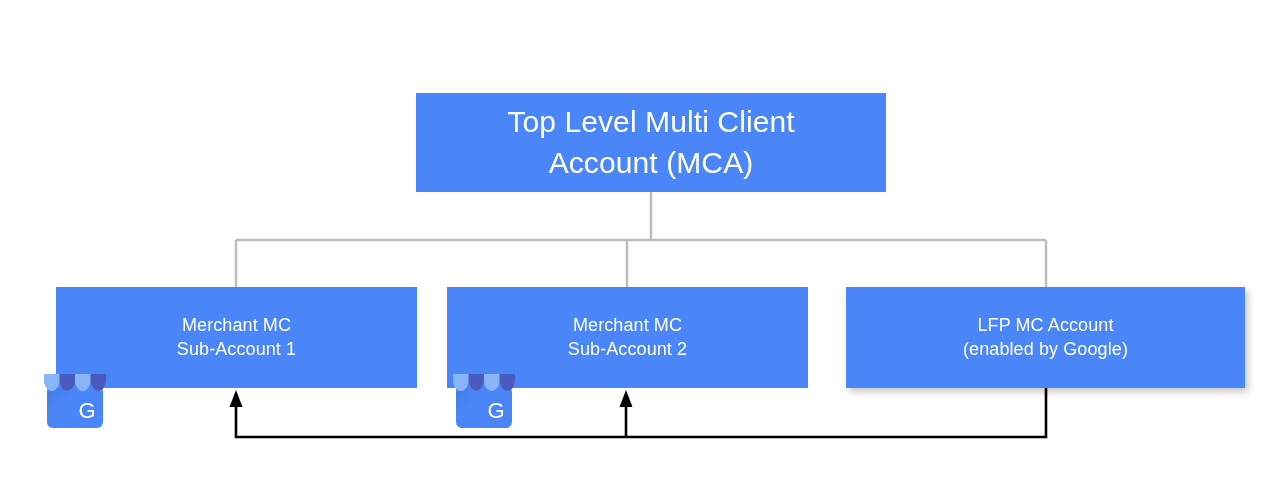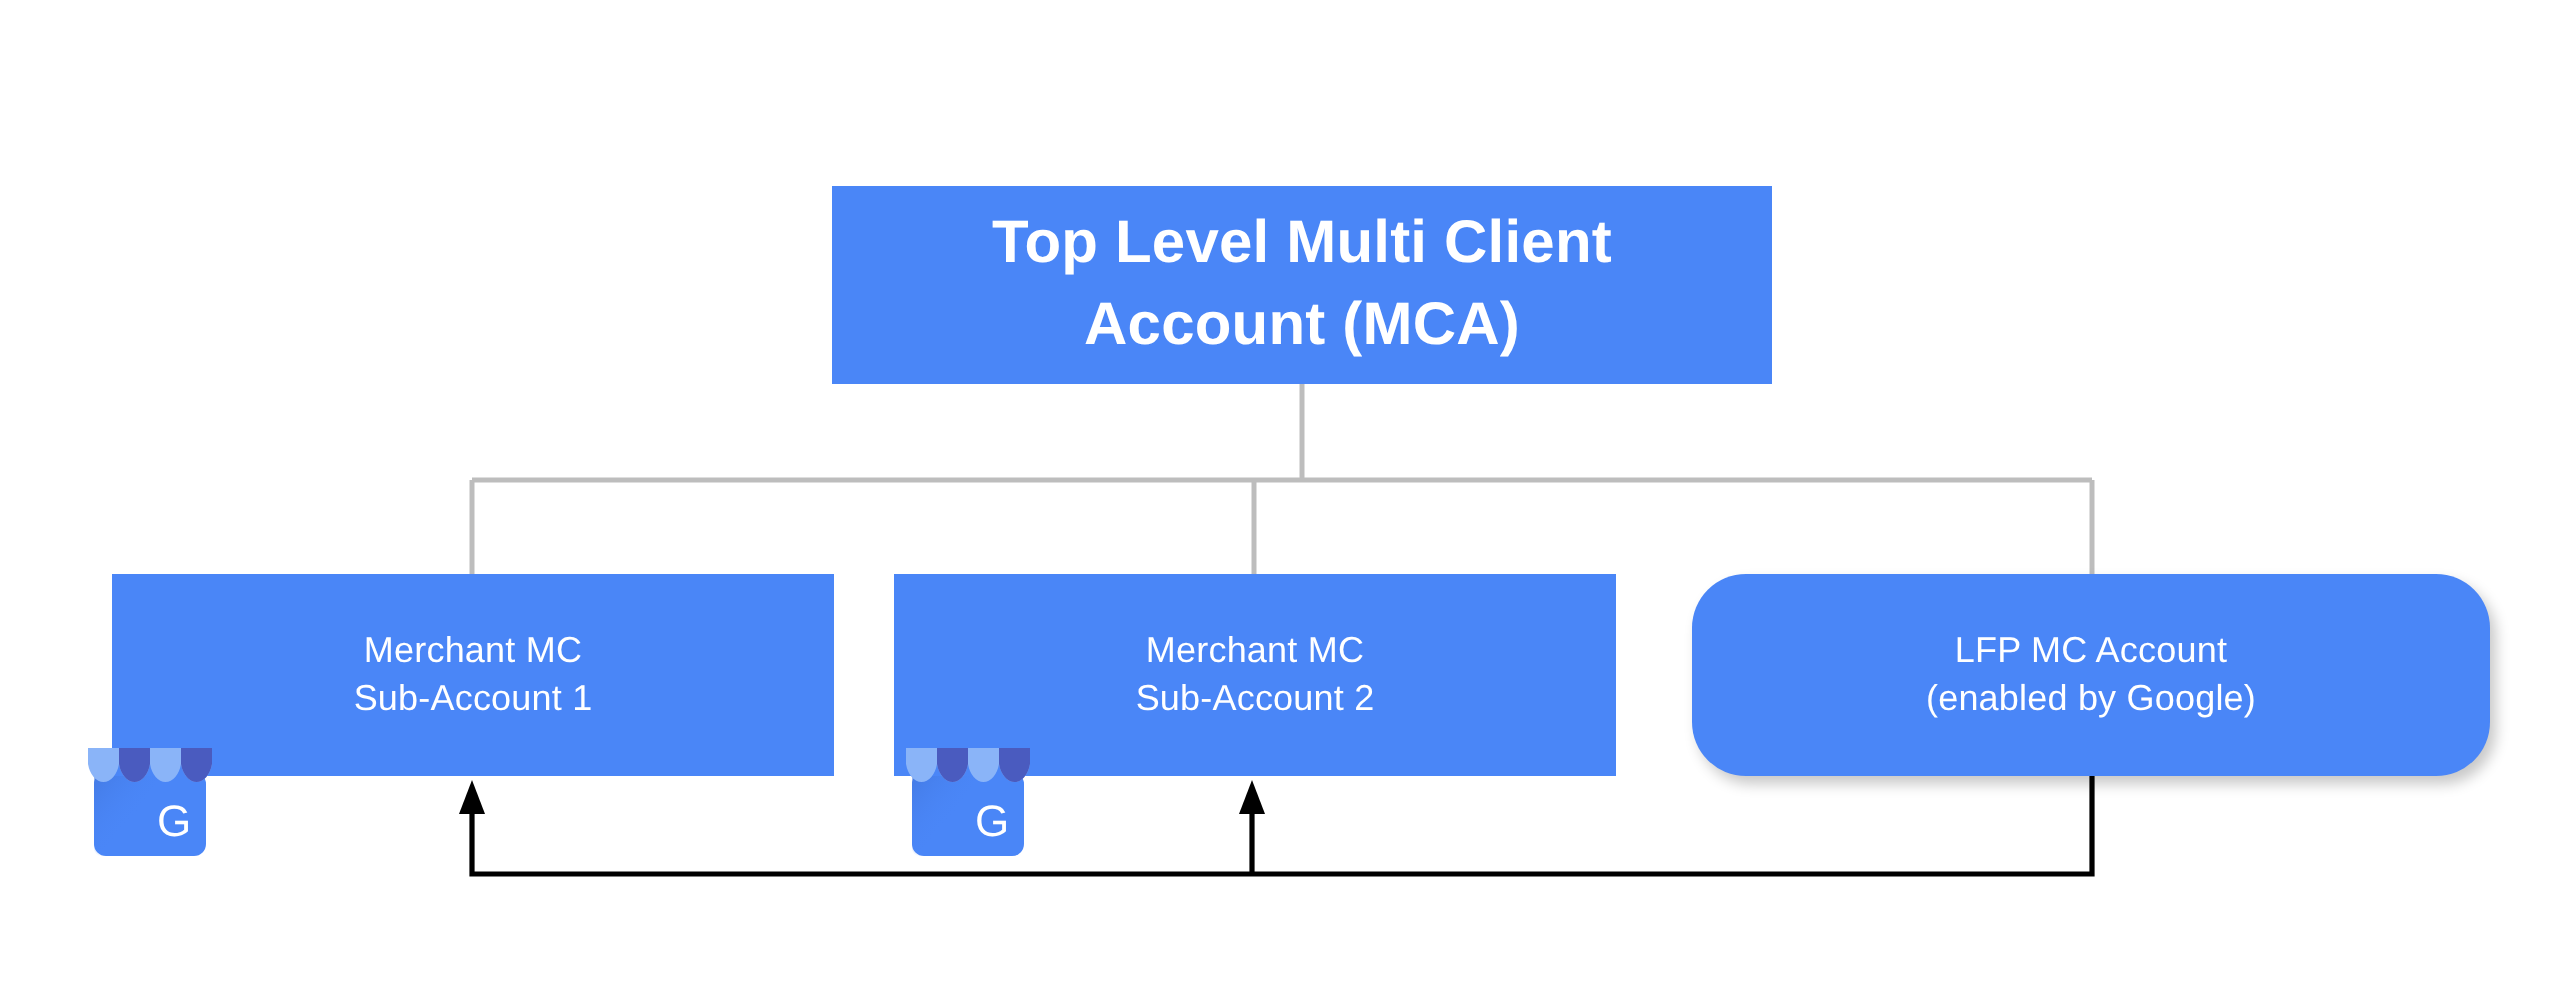--- a/index.html
+++ b/index.html
@@ -32,41 +32,39 @@
     font-weight: 400;
     white-space: pre-line;
   }
   #node-mca {
     left: 416px;
     top: 93px;
     width: 470px;
     height: 99px;
     font-size: 30px;
     line-height: 1.34;
-    font-weight: bold;
   }
   #node-sub1 {
     left: 56px;
     top: 287px;
     width: 361px;
     height: 101px;
   }
   #node-sub2 {
     left: 447px;
     top: 287px;
     width: 361px;
     height: 101px;
   }
   #node-lfp {
     left: 846px;
     top: 287px;
     width: 399px;
     height: 101px;
     box-shadow: 3px 4px 7px rgba(0,0,0,0.22);
-    border-radius: 27px;
   }
   .connectors, .flow-arrows {
     position: absolute;
     left: 0;
     top: 0;
     width: 1286px;
     height: 501px;
     pointer-events: none;
   }
   .gbp-icon {

